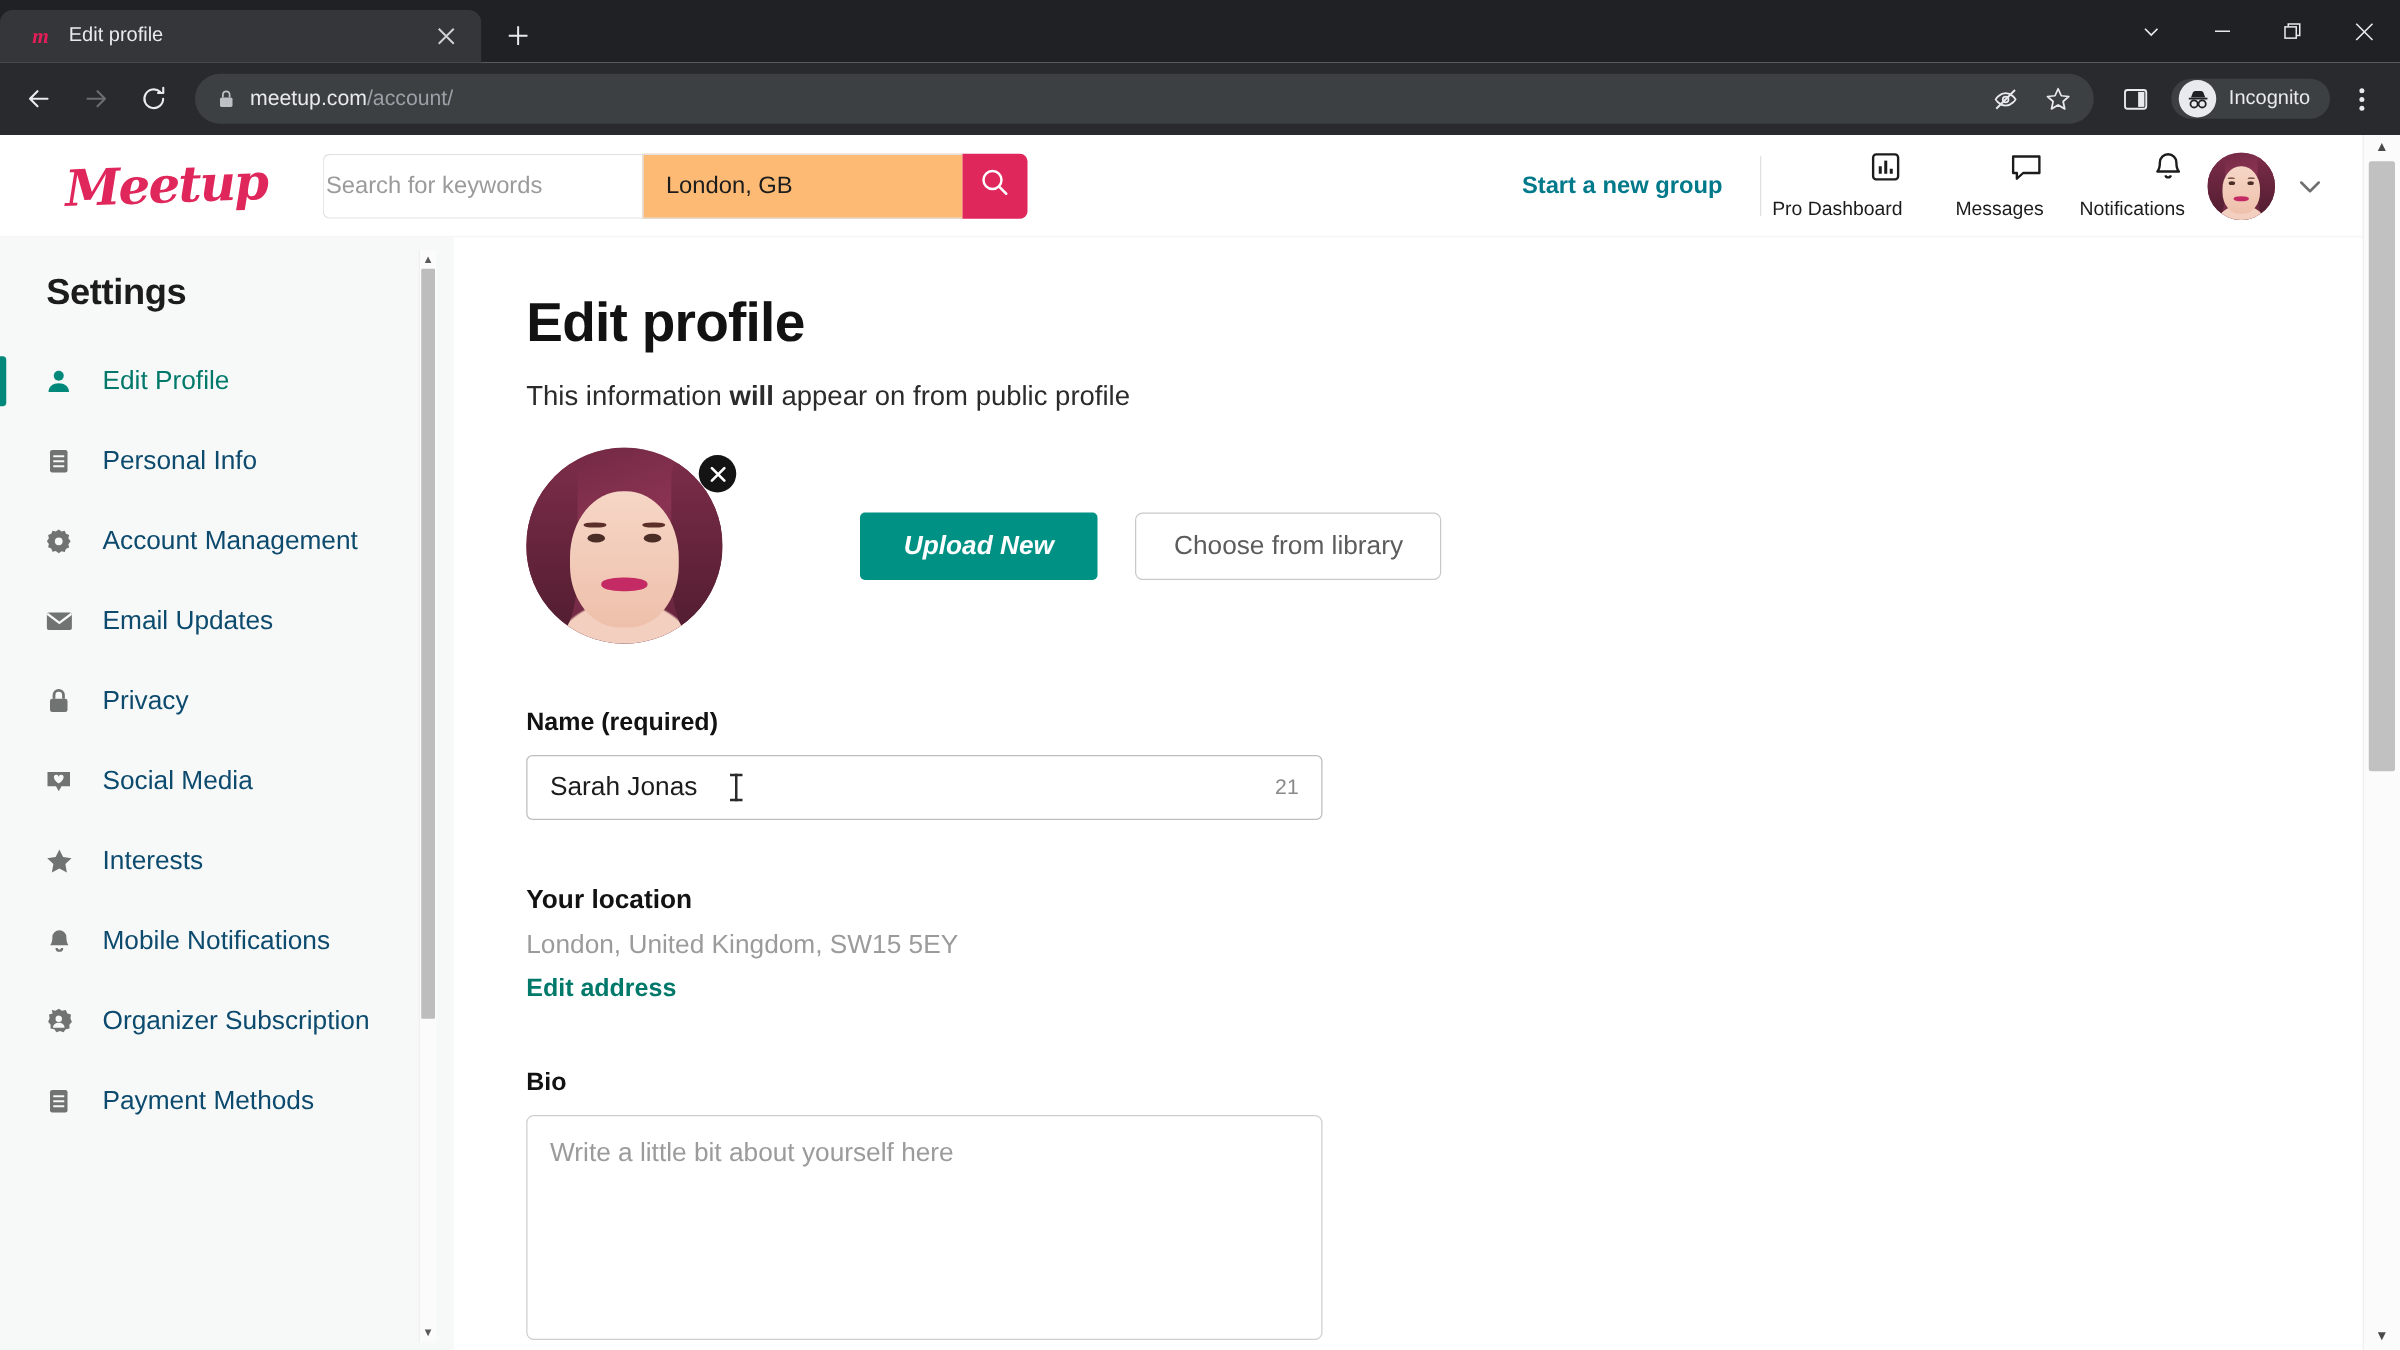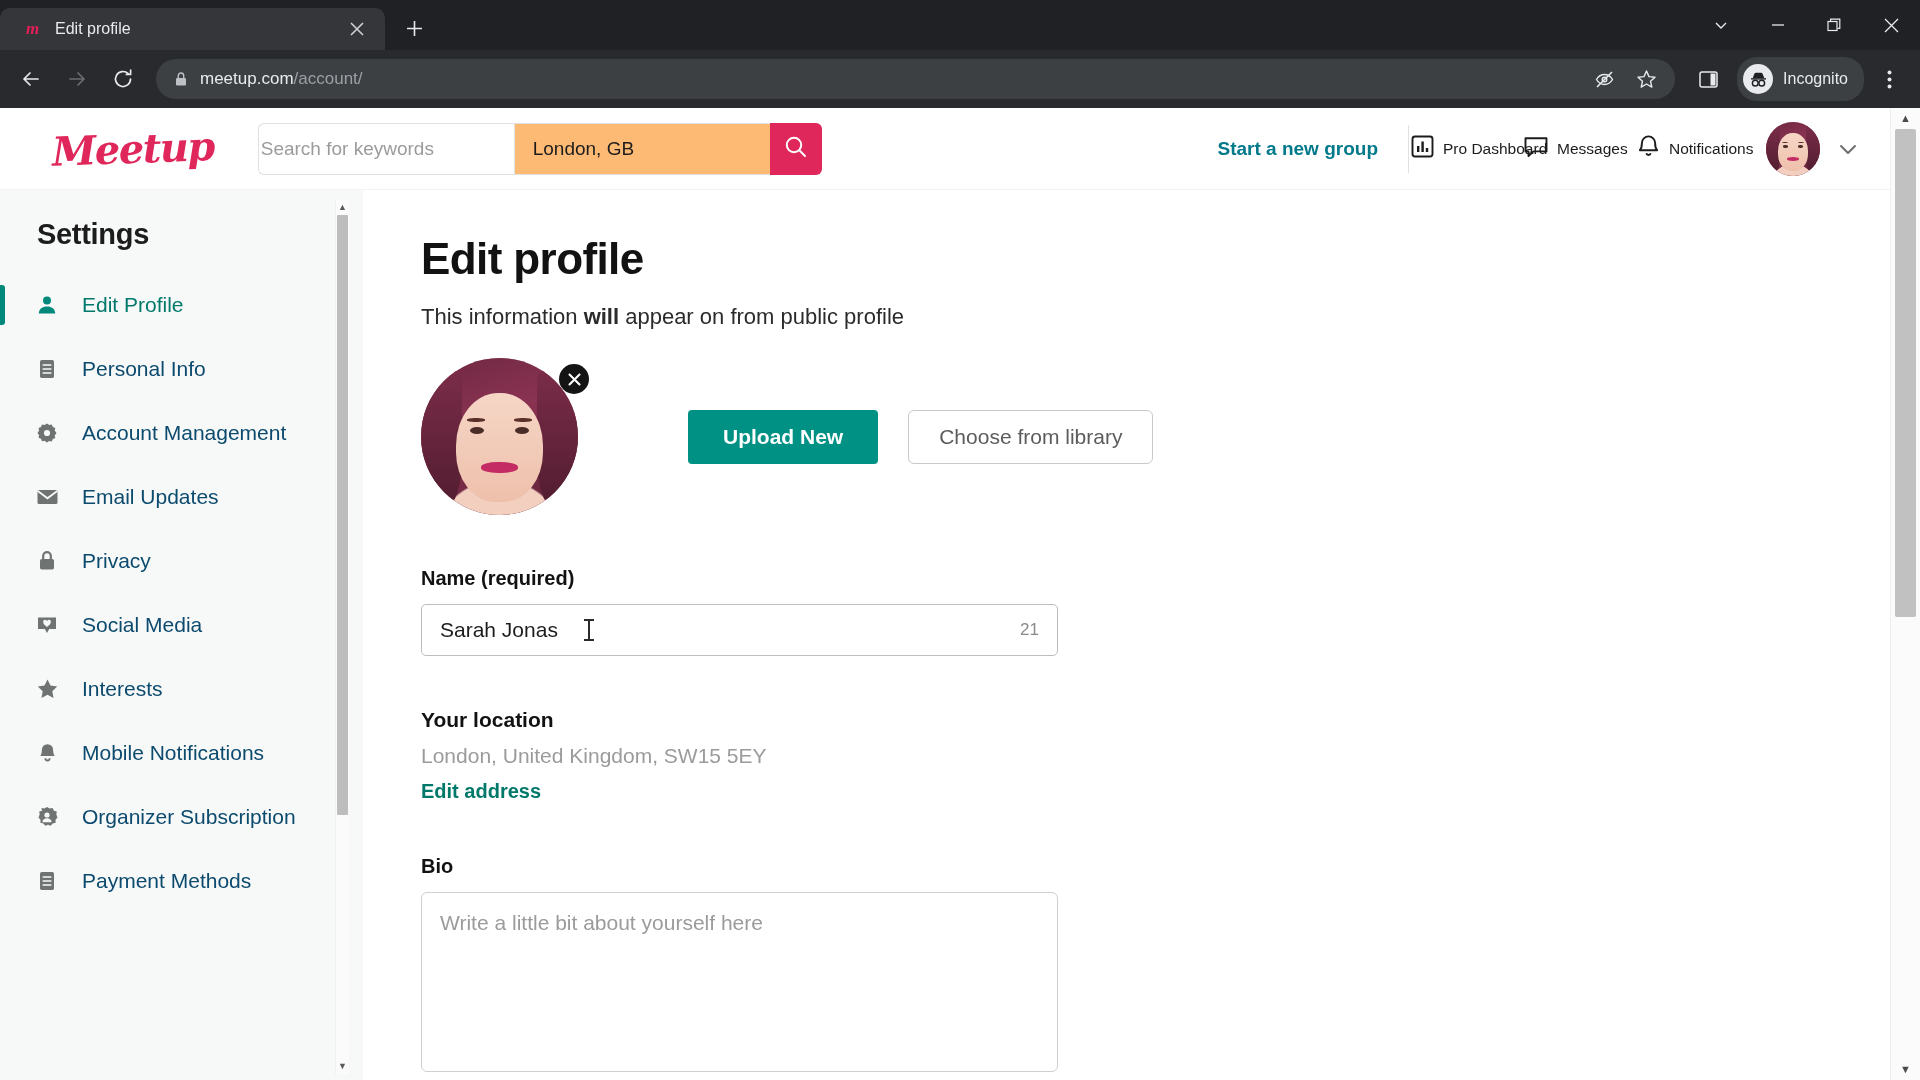--- a/index.html
+++ b/index.html
@@ -68,21 +68,21 @@
     display: flex; align-items: center; padding: 0 12px 0 18px;
     margin-left: 8px; margin-right: 8px; gap: 12px; min-width: 0;
   }
   .omni-lock { color: #bdc1c6; display: flex; align-items: center; flex-shrink: 0; }
   .omni-url { font-size: 17px; color: #9aa0a6; white-space: nowrap; overflow: hidden; }
   .omni-url .host { color: #e8eaed; }
   .omni-right { margin-left: auto; display: flex; align-items: center; gap: 8px; flex-shrink: 0; }
   .omni-icon { width: 34px; height: 34px; display: flex; align-items: center; justify-content: center; color: #e8eaed; }
   .tb-icon { width: 42px; height: 42px; display: flex; align-items: center; justify-content: center; color: #e8eaed; flex-shrink: 0; }
   .incognito-pill {
-    height: 44px; background: #3c4043; border-radius: 20px;
+    height: 32px; background: #3c4043; border-radius: 20px;
     display: flex; align-items: center; gap: 10px; padding: 0 16px 0 6px;
     margin-left: 4px; flex-shrink: 0;
   }
   .incognito-avatar {
     width: 30px; height: 30px; border-radius: 50%; background: #e8eaed;
     display: flex; align-items: center; justify-content: center; color: #202124;
   }
   .incognito-label { color: #e8eaed; font-size: 16px; }
 
   
@@ -116,21 +116,21 @@
     width: 52px; background: #e0275b; border-radius: 0 6px 6px 0;
     display: flex; align-items: center; justify-content: center; color: #fff;
   }
   .start-group {
     margin-left: auto; color: #00798a; font-size: 19px; font-weight: bold;
     padding-right: 30px; white-space: nowrap;
   }
   .hdr-divider { width: 1px; height: 48px; background: #e0e0e0; flex-shrink: 0; }
   .hdr-navs { display: flex; align-items: center; }
   .hdr-nav {
-    width: 113px; display: flex; flex-direction: row; align-items: center;
+    width: 113px; display: flex; flex-direction: column; align-items: flex-end;
     gap: 7px; color: #1c1c1c;
   }
   .hdr-nav-label { font-size: 15.5px; color: #1c1c1c; white-space: nowrap; }
   .hdr-avatar-wrap { display: flex; align-items: center; gap: 16px; margin-left: 18px; padding-right: 4px; }
   .hdr-avatar {
     width: 54px; height: 54px; border-radius: 50%; overflow: hidden; flex-shrink: 0;
     background: #caa; position: relative;
   }
   .chev { color: #6f6f6f; display: flex; align-items: center; }
 
@@ -184,21 +184,21 @@
   }
   .photo-x {
     position: absolute; right: -11px; top: 6px; width: 30px; height: 30px;
     border-radius: 50%; background: #141414; color: #fff;
     display: flex; align-items: center; justify-content: center;
     font-size: 17px; font-weight: bold;
   }
   .btn-upload {
     margin-left: 110px; height: 54px; padding: 0 35px; background: #009185;
     color: #fff; border: none; border-radius: 4px; font-size: 21px;
-    font-weight: bold; font-family: inherit; cursor: pointer;
+    font-weight: bold; font-family: inherit; cursor: pointer; font-style: italic;
   }
   .btn-library {
     margin-left: 30px; height: 54px; padding: 0 30px; background: #fff;
     color: #5c5c5c; border: 1px solid #c9c9c9; border-radius: 6px;
     font-size: 21px; font-family: inherit; cursor: pointer;
   }
 
   .field { margin-top: 52px; max-width: 637px; }
   .field-label { font-size: 20px; font-weight: bold; color: #121212; }
   .input-box {

